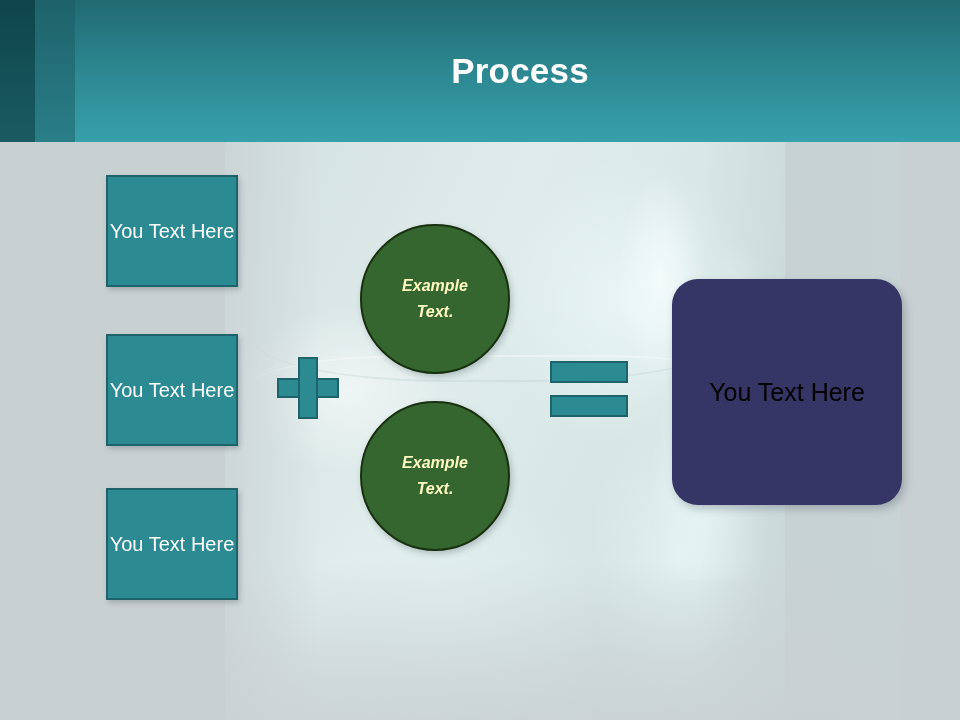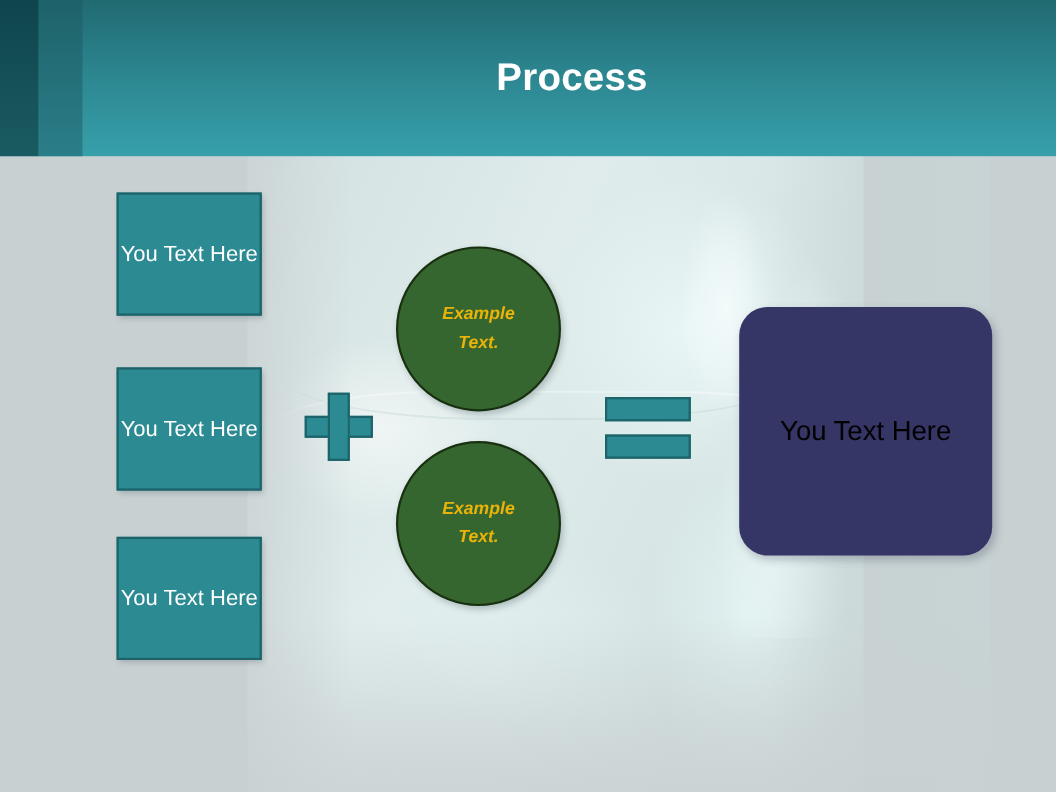--- a/index.html
+++ b/index.html
@@ -179,21 +179,21 @@
     height: 150px;
     border-radius: 50%;
     background: #36662f;
     border: 2px solid #18300f;
     box-sizing: border-box;
     display: flex;
     flex-direction: column;
     align-items: center;
     justify-content: center;
     text-align: center;
-    color: #eab308;
+    color: #fef9c3;
     font-size: 16px;
     font-weight: bold;
     font-style: italic;
     line-height: 1.6;
     box-shadow: 2px 3px 6px rgba(60,80,85,0.3);
   }
   #circle-1 { left: 360px; top: 224px; }
   #circle-2 { left: 360px; top: 401px; }
 
   

